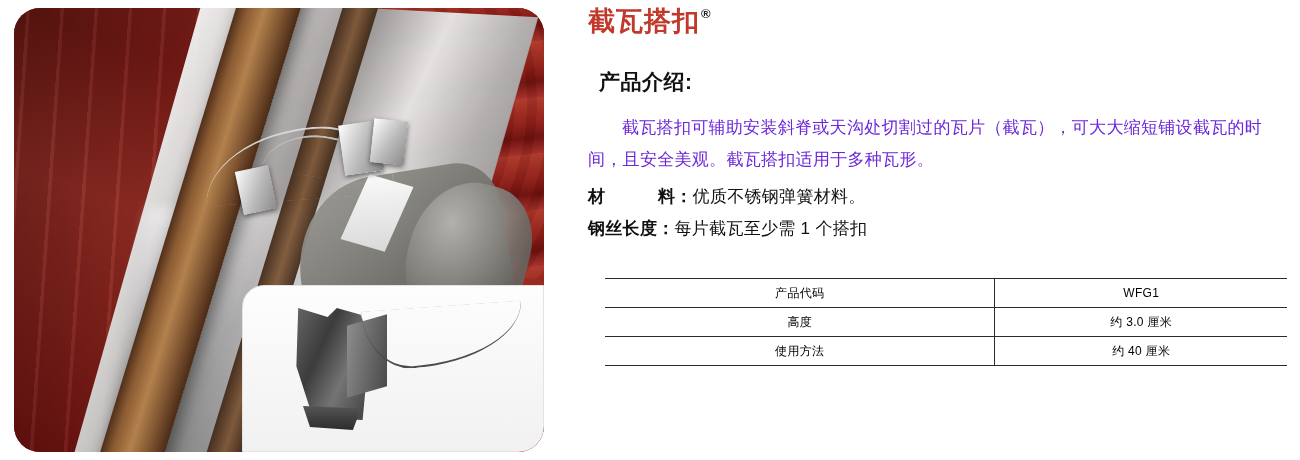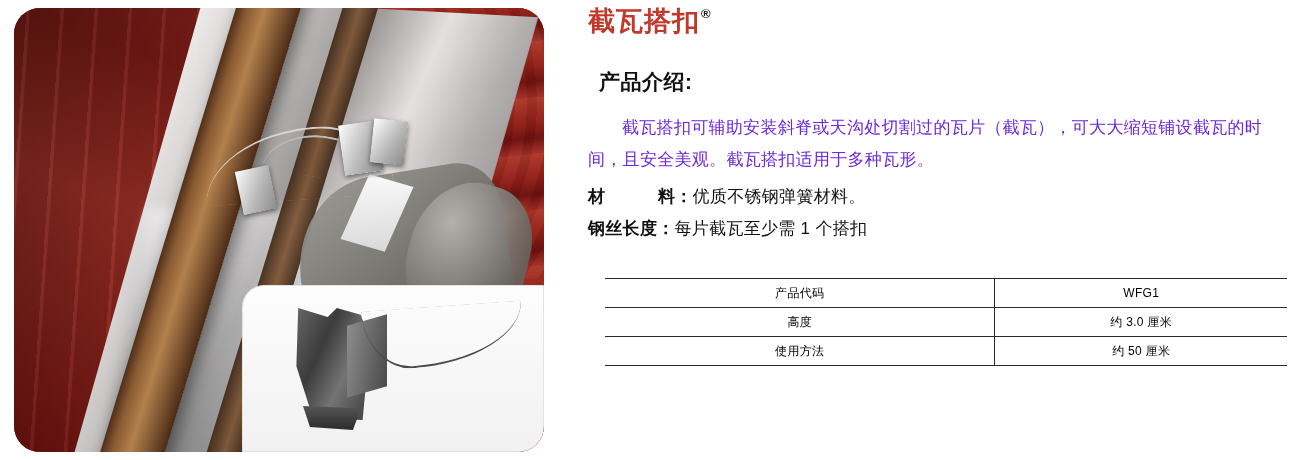--- a/index.html
+++ b/index.html
@@ -353,19 +353,19 @@
         <tr>
           <td>产品代码</td>
           <td>WFG1</td>
         </tr>
         <tr>
           <td>高度</td>
           <td>约 3.0 厘米</td>
         </tr>
         <tr>
           <td>使用方法</td>
-          <td>约 50 厘米</td>
+          <td>约 40 厘米</td>
         </tr>
       </tbody>
     </table>
 
   </div>
 </div>
 
 </body></html>

